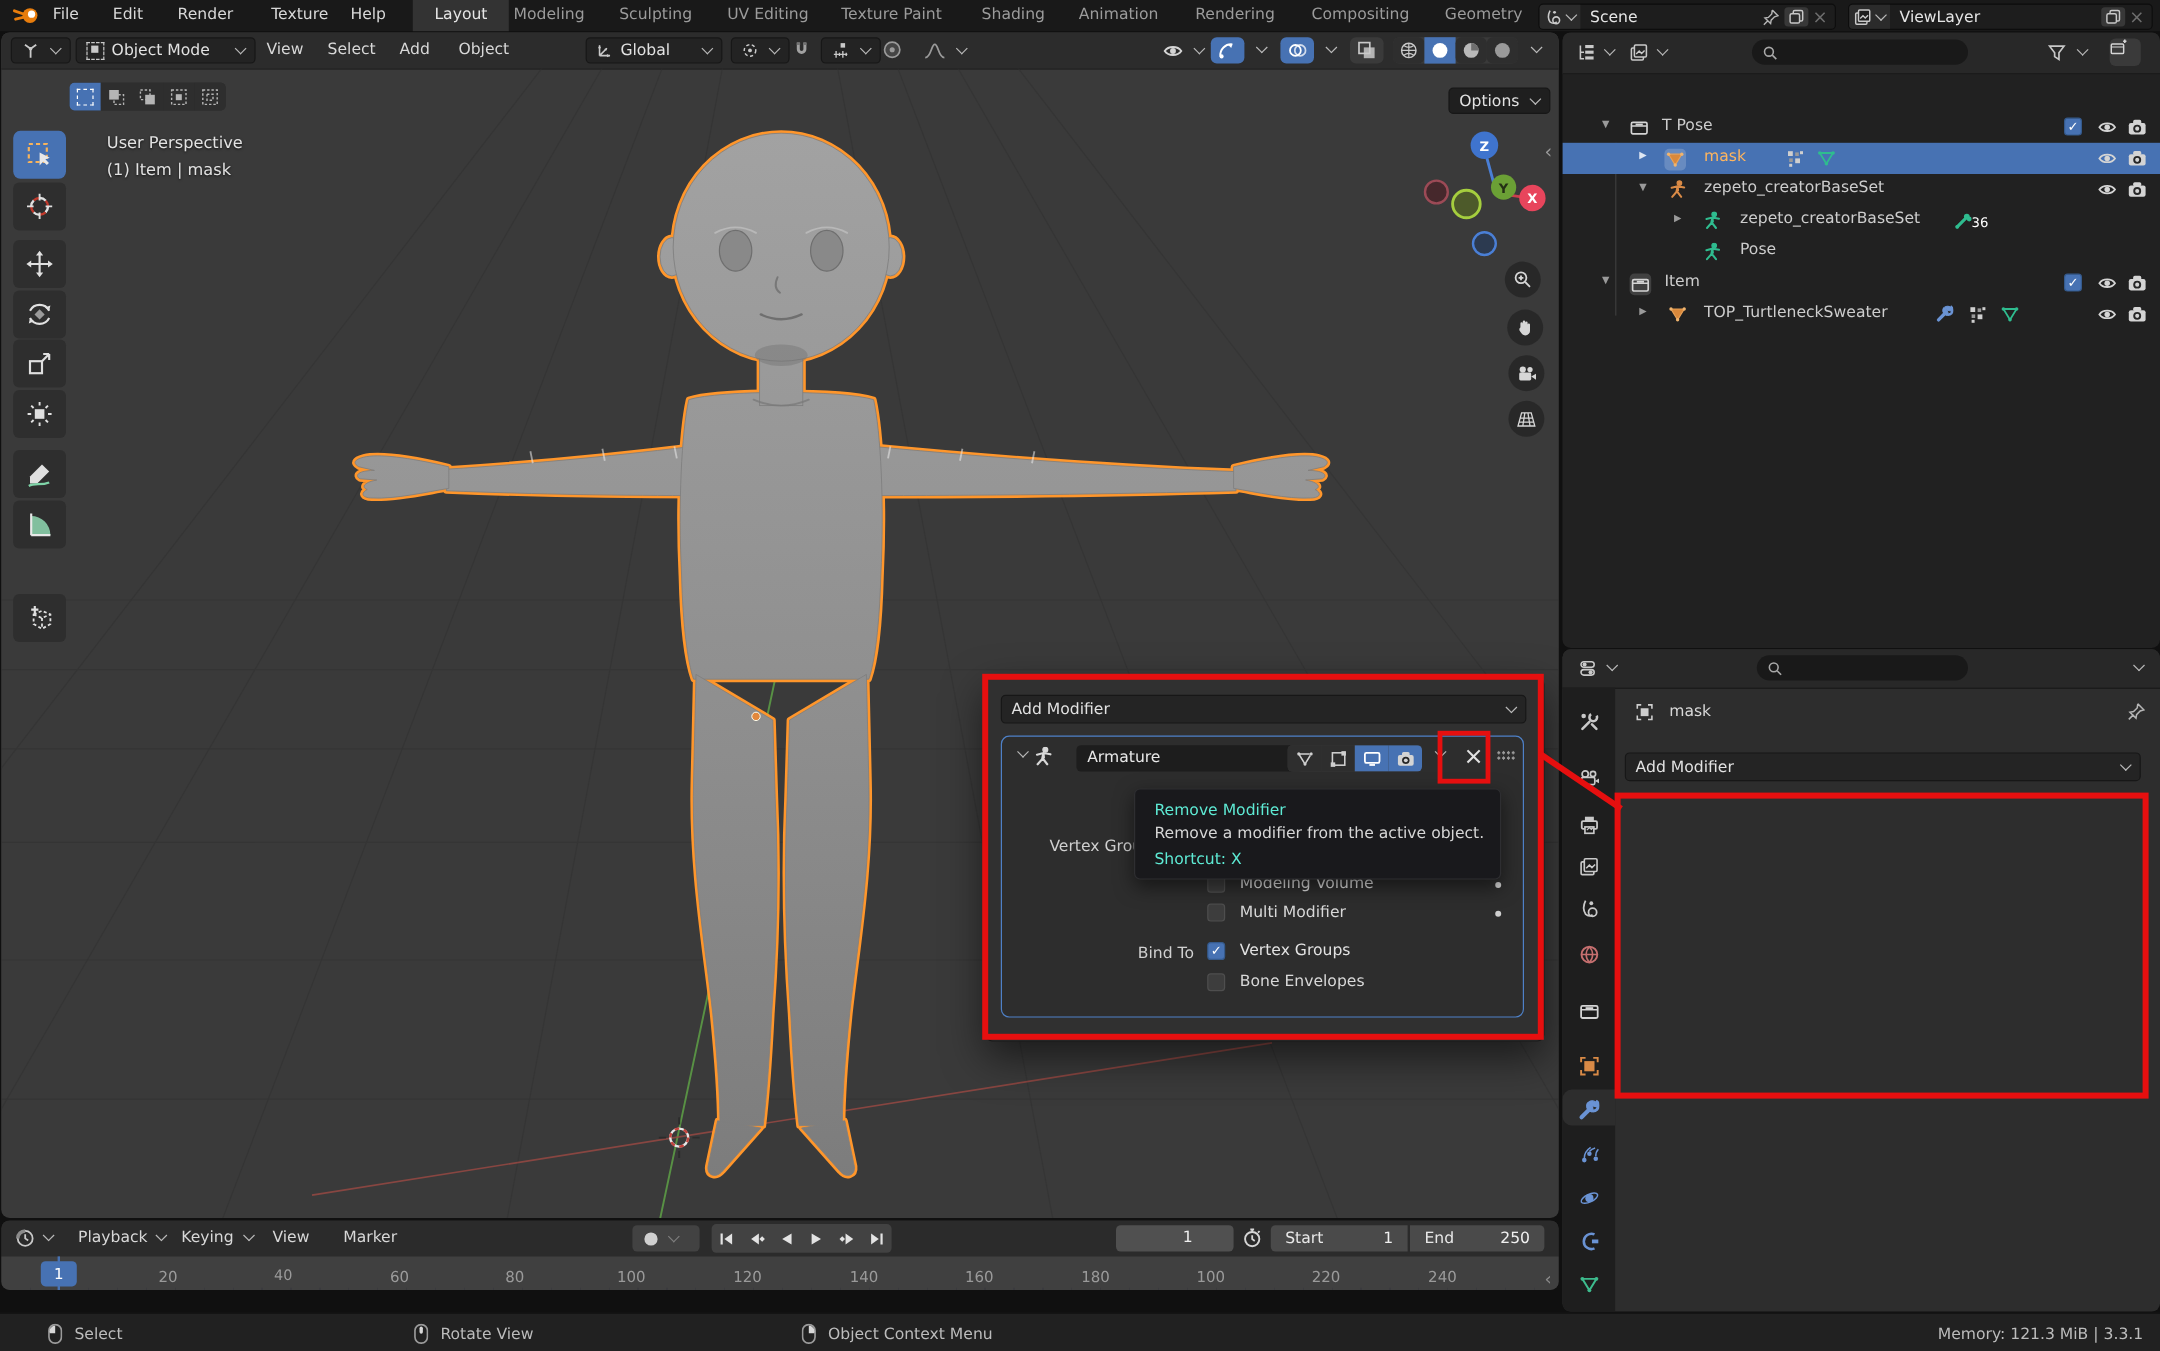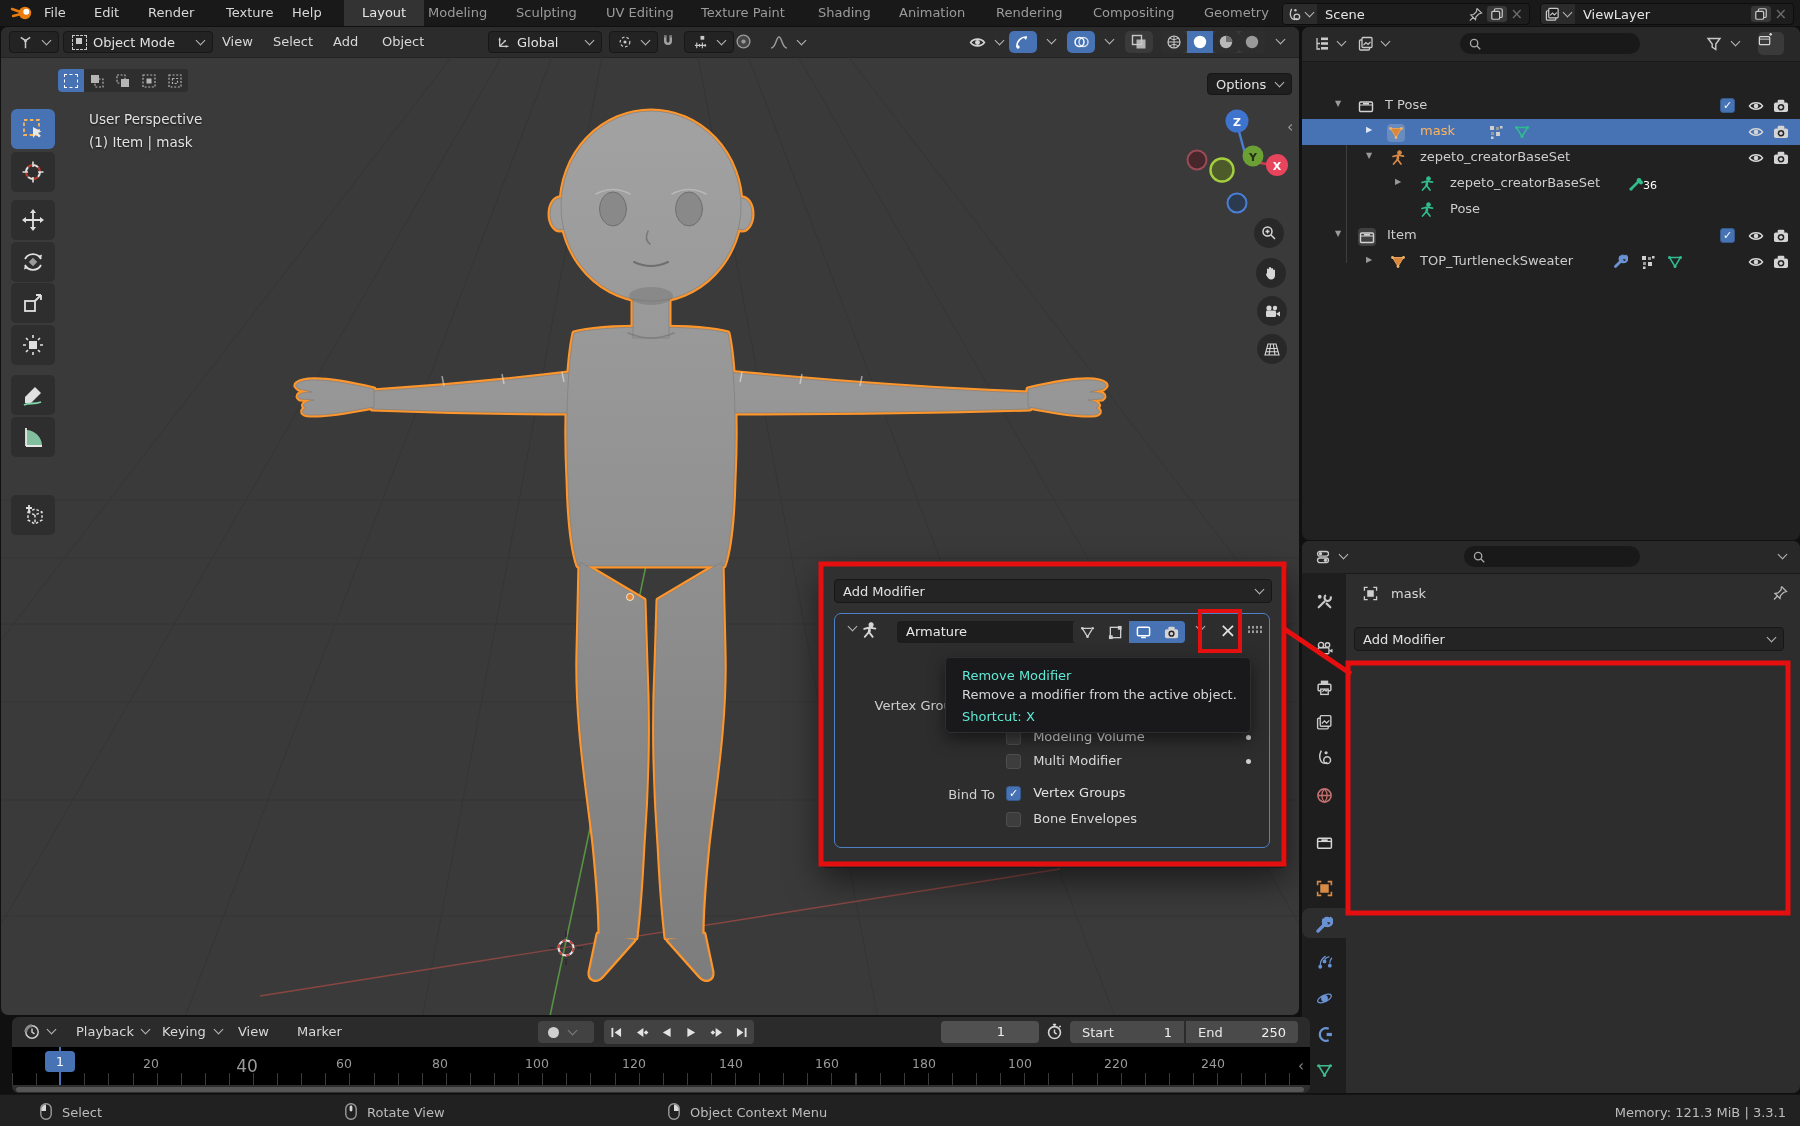--- a/index.html
+++ b/index.html
@@ -907,21 +907,21 @@
         <use href="#i-pin"></use>
       </svg>
     </span>
 
   <div class="a pill" style="left:52px;top:86px;width:412px;height:22px;background:#242424;justify-content:space-between">
     <span>Add Modifier</span>
     <i class="chev"></i>
   </div>
 </div>
 
-<div class="rgn" id="timeline" style="left:12px;top:1017px;width:1298px;height:76px;background:#242424">
+<div class="rgn" id="timeline" style="left:1px;top:1017px;width:1298px;height:58px;background:#242424">
   <div class="a" style="left:0;top:0;width:1298px;height:30px;background:#2b2b2b">
     <span class="a ic" style="left:12px;top:7px">
       <svg width="16" height="16" viewBox="0 0 16 16">
           <circle cx="8" cy="8" r="6.2" fill="none" stroke="#c9c9c9" stroke-width="1.5"></circle>
           <path d="M8 4.5 V8 L10.5 9.8" stroke="#c9c9c9" stroke-width="1.5" fill="none"></path>
           <path d="M8 1.8 A6.2 6.2 0 0 0 1.8 8" stroke="#8a8a8a" stroke-width="3" fill="none"></path>
         </svg>
     </span>
     <i class="a chev" style="left:32px;top:13px"></i>
     <span class="a mi" style="left:64px;line-height:30px">Playback</span>
@@ -982,24 +982,24 @@
     <div class="a" style="left:1058px;top:4px;width:114px;height:22px;background:#4a4a4a;border-radius:4px 0 0 4px;display:flex;justify-content:space-between;align-items:center;padding:0 12px;box-sizing:border-box">
       <span style="color:#e8e8e8">Start</span>
       <span style="color:#f0f0f0">1</span>
     </div>
     <div class="a" style="left:1174px;top:4px;width:112px;height:22px;background:#4a4a4a;border-radius:0 4px 4px 0;display:flex;justify-content:space-between;align-items:center;padding:0 12px;box-sizing:border-box">
       <span style="color:#e8e8e8">End</span>
       <span style="color:#f0f0f0">250</span>
     </div>
   </div>
 
-  <div class="a" style="left:0;top:30px;width:1298px;height:38px;background:#000000">
+  <div class="a" style="left:0;top:30px;width:1298px;height:38px;background:#404040">
     <div class="a" style="left:0;top:26px;width:1298px;height:12px;background-image:repeating-linear-gradient(90deg,#3a3a3e 0 1px,transparent 1px 24.1px)"></div>
     <span class="a" style="left:139px;top:9px;transform:translateX(-50%);color:#9a9a9a;font-size:12.5px">20</span>
-    <span class="a" style="left:235px;top:9px;transform:translateX(-50%);color:#9a9a9a;font-size:17px">40</span>
+    <span class="a" style="left:235px;top:9px;transform:translateX(-50%);color:#9a9a9a;font-size:12px">40</span>
     <span class="a" style="left:332px;top:9px;transform:translateX(-50%);color:#9a9a9a;font-size:12.5px">60</span>
     <span class="a" style="left:428px;top:9px;transform:translateX(-50%);color:#9a9a9a;font-size:12.5px">80</span>
     <span class="a" style="left:525px;top:9px;transform:translateX(-50%);color:#9a9a9a;font-size:12.5px">100</span>
     <span class="a" style="left:622px;top:9px;transform:translateX(-50%);color:#9a9a9a;font-size:12.5px">120</span>
     <span class="a" style="left:719px;top:9px;transform:translateX(-50%);color:#9a9a9a;font-size:12.5px">140</span>
     <span class="a" style="left:815px;top:9px;transform:translateX(-50%);color:#9a9a9a;font-size:12.5px">160</span>
     <span class="a" style="left:912px;top:9px;transform:translateX(-50%);color:#9a9a9a;font-size:12.5px">180</span>
     <span class="a" style="left:1008px;top:9px;transform:translateX(-50%);color:#9a9a9a;font-size:12.5px">100</span>
     <span class="a" style="left:1104px;top:9px;transform:translateX(-50%);color:#9a9a9a;font-size:12.5px">220</span>
     <span class="a" style="left:1201px;top:9px;transform:translateX(-50%);color:#9a9a9a;font-size:12.5px">240</span>

